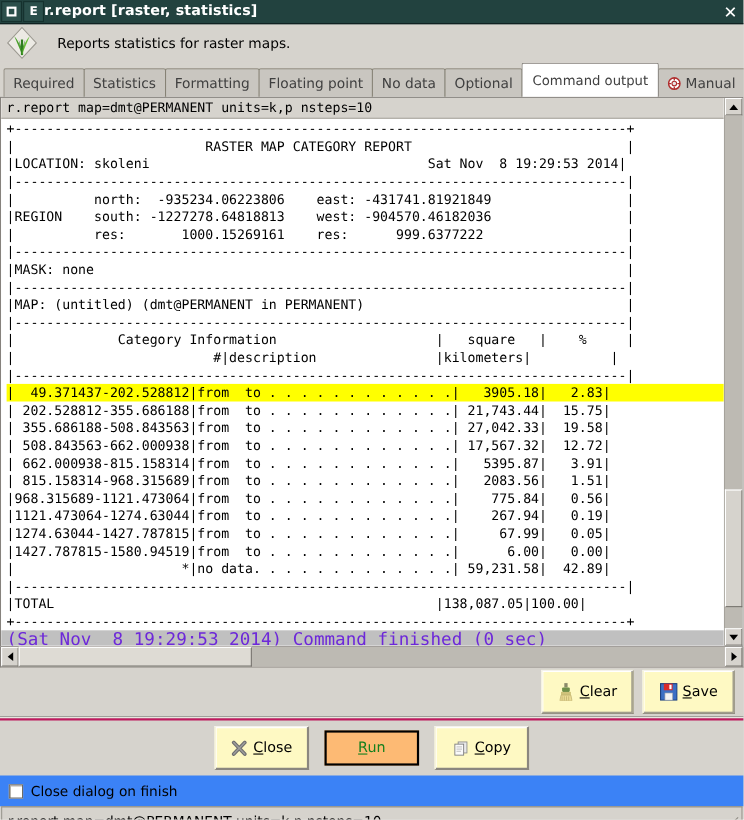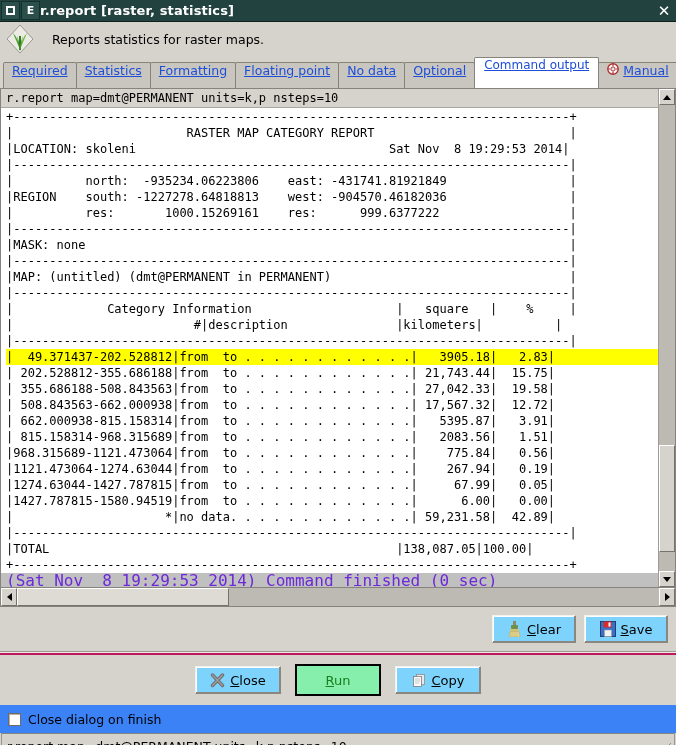--- a/index.html
+++ b/index.html
@@ -80,32 +80,31 @@
     position: relative;
   }
   #tabstrip::after {
     content: "";
     position: absolute; left: 0; right: 0; bottom: 0;
     height: 1px; background: #9a9ا88;
   }
   .tab {
     height: 26px;
     padding: 0 8px;
-    display: flex; gap: 4px;
+    display: flex; align-items: center; gap: 4px;
     font-size: 12.5px;
-    color: #1d4ed8;
+    color: #404040;
     background: #c9c6c0;
     border: 1px solid #868275;
     border-bottom: none;
     border-radius: 2px 2px 0 0;
     margin-right: -1px;
     white-space: nowrap;
     position: relative;
     z-index: 1;
-    text-decoration: underline;
   }
   .tab.active {
     background: #ffffff;
     height: 31px;
     z-index: 3;
     border-color: #86827d;
     font-size: 12px;
     padding: 0 9px;
   }
   .lifering {
@@ -223,31 +222,31 @@
     height: 46px;
     background: #d6d3cd;
     display: flex;
     align-items: center;
     justify-content: flex-end;
     padding-right: 8px;
     gap: 8px;
     border-bottom: 2px groove #efece6;
   }
   .btn {
-    background: #7dd3fc;
+    background: #fef9c3;
     border: 1px solid #8b877f;
     border-top-color: #f4f2ec;
     border-left-color: #f4f2ec;
     box-shadow: inset -1px -1px 0 #8b877f, inset 1px 1px 0 #ffffff;
     font-size: 13px;
     color: #000;
     display: flex; align-items: center; justify-content: center;
     gap: 5px;
     padding: 0 10px;
-    height: 28px;
+    height: 40px;
     white-space: nowrap;
     font-family: "DejaVu Sans", "Liberation Sans", sans-serif;
   }
   .btn u { text-decoration: underline; }
   #btn-clear { width: 84px; }
   #btn-save  { width: 84px; }
 
   
   #actionrow {
     height: 52px;
@@ -256,21 +255,21 @@
     align-items: center;
     justify-content: center;
     gap: 14px;
     border-top: 2px solid #be185d;
   }
   #btn-close { width: 86px; }
   #btn-run {
     width: 86px; height: 32px;
     border: 2px solid #000;
     box-shadow: none;
-    background: #86efac;
+    background: #fdba74;
     color: #1a7a1a;
   }
   #btn-run .runlabel { color: #15801e; }
   #btn-copy { width: 86px; }
   #btn-help { width: 86px; }
 
   
   #cbrow {
     height: 28px;
     background: #3b82f6;

